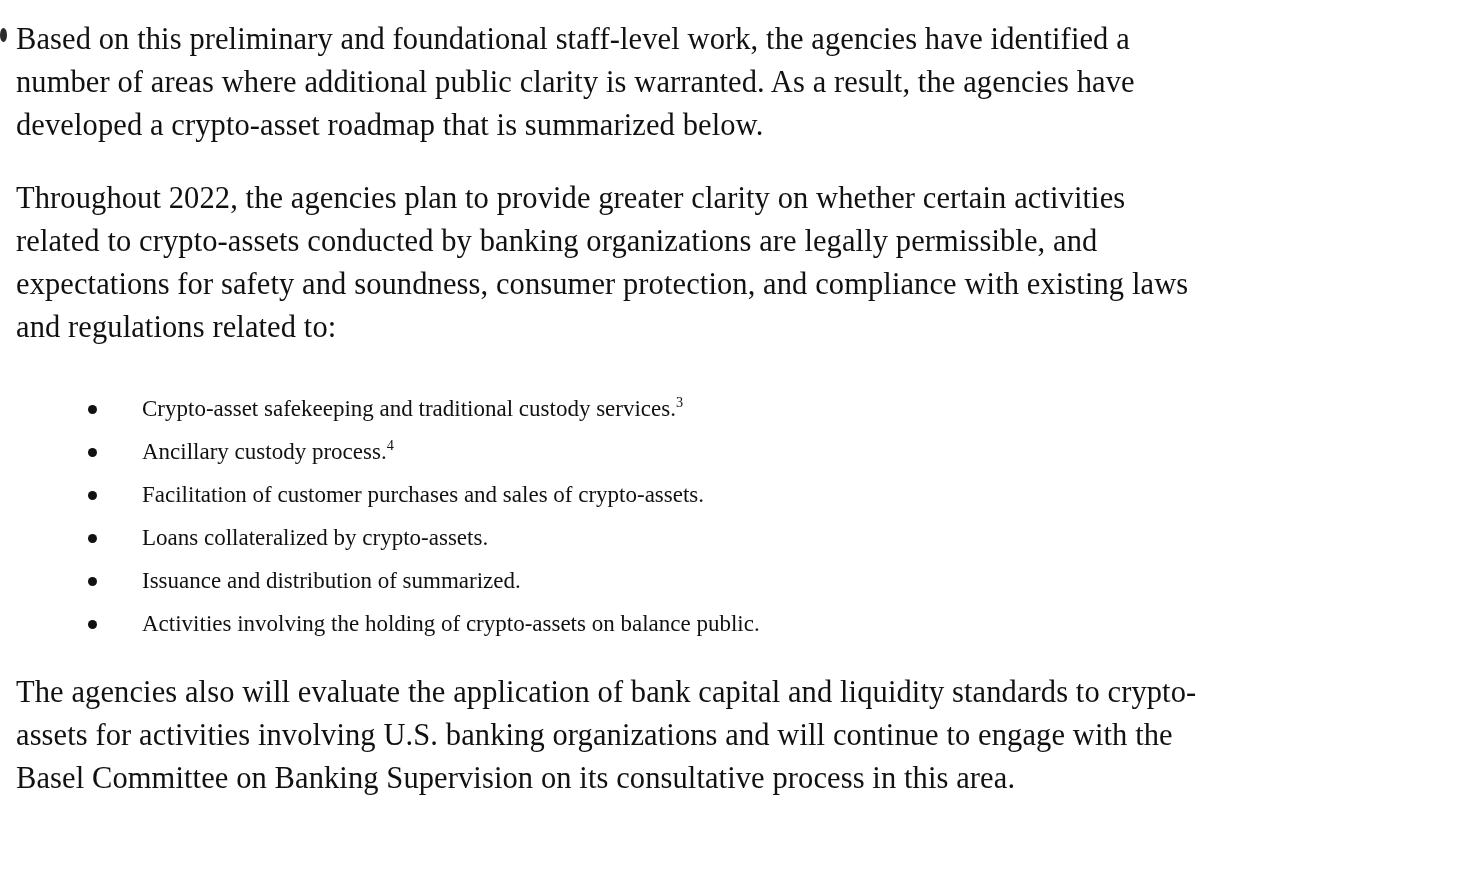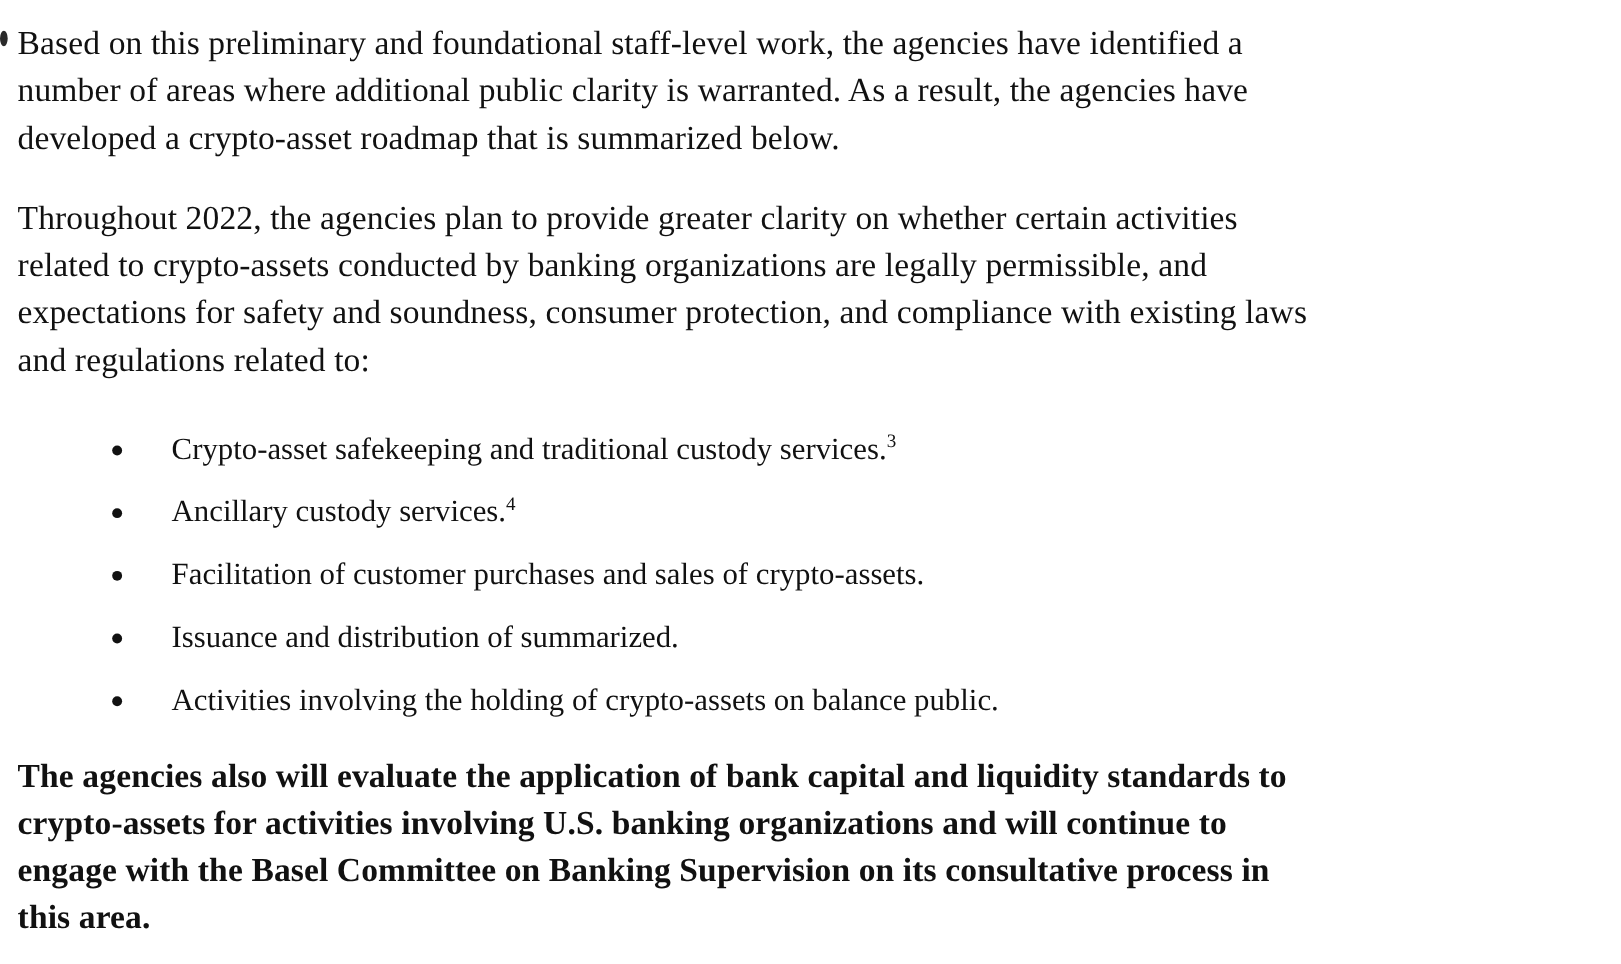--- a/index.html
+++ b/index.html
@@ -31,43 +31,42 @@
   }
   .para-1 { margin-bottom: 30px; }
   .para-2 { margin-bottom: 38px; }
   .bullets {
     list-style: none;
     margin: 0 0 26px 0;
     padding: 0;
   }
   .bullets li {
     position: relative;
-    font-size: 28px;
+    font-size: 23px;
     line-height: 43px;
     padding-left: 126px;
-    margin: 14px;
+    margin: 0;
     white-space: nowrap;
   }
   .bullets li .dot {
     position: absolute;
     left: 72px;
     top: 18px;
     width: 9px;
     height: 9px;
     background: #111111;
     border-radius: 50%;
   }
   sup {
     font-size: 0.62em;
     vertical-align: super;
     line-height: 0;
   }
   .para-3 {
     margin-bottom: 16px;
-    font-weight: bold;
   }
   .edge-mark {
     position: absolute;
     left: 0px;
     top: 28px;
     width: 7px;
     height: 14px;
     background: #2a2a2a;
     border-radius: 50%;
   }
@@ -83,25 +82,29 @@
 
   <p class="para para-2">Throughout 2022, the agencies plan to provide greater clarity on whether certain activities related to crypto-assets conducted by banking organizations are legally permissible, and expectations for safety and soundness, consumer protection, and compliance with existing laws and regulations related to:</p>
 
   <ul class="bullets">
     <li>
       <span class="dot"></span>
       <span>Crypto-asset safekeeping and traditional custody services.</span><sup>3</sup>
     </li>
     <li>
       <span class="dot"></span>
-      <span>Ancillary custody services.</span><sup>4</sup>
+      <span>Ancillary custody process.</span><sup>4</sup>
     </li>
     <li>
       <span class="dot"></span>
       <span>Facilitation of customer purchases and sales of crypto-assets.</span><sup></sup>
+    </li>
+    <li>
+      <span class="dot"></span>
+      <span>Loans collateralized by crypto-assets.</span><sup></sup>
     </li>
     <li>
       <span class="dot"></span>
       <span>Issuance and distribution of summarized.</span><sup></sup>
     </li>
     <li>
       <span class="dot"></span>
       <span>Activities involving the holding of crypto-assets on balance public.</span><sup></sup>
     </li>
   </ul>

